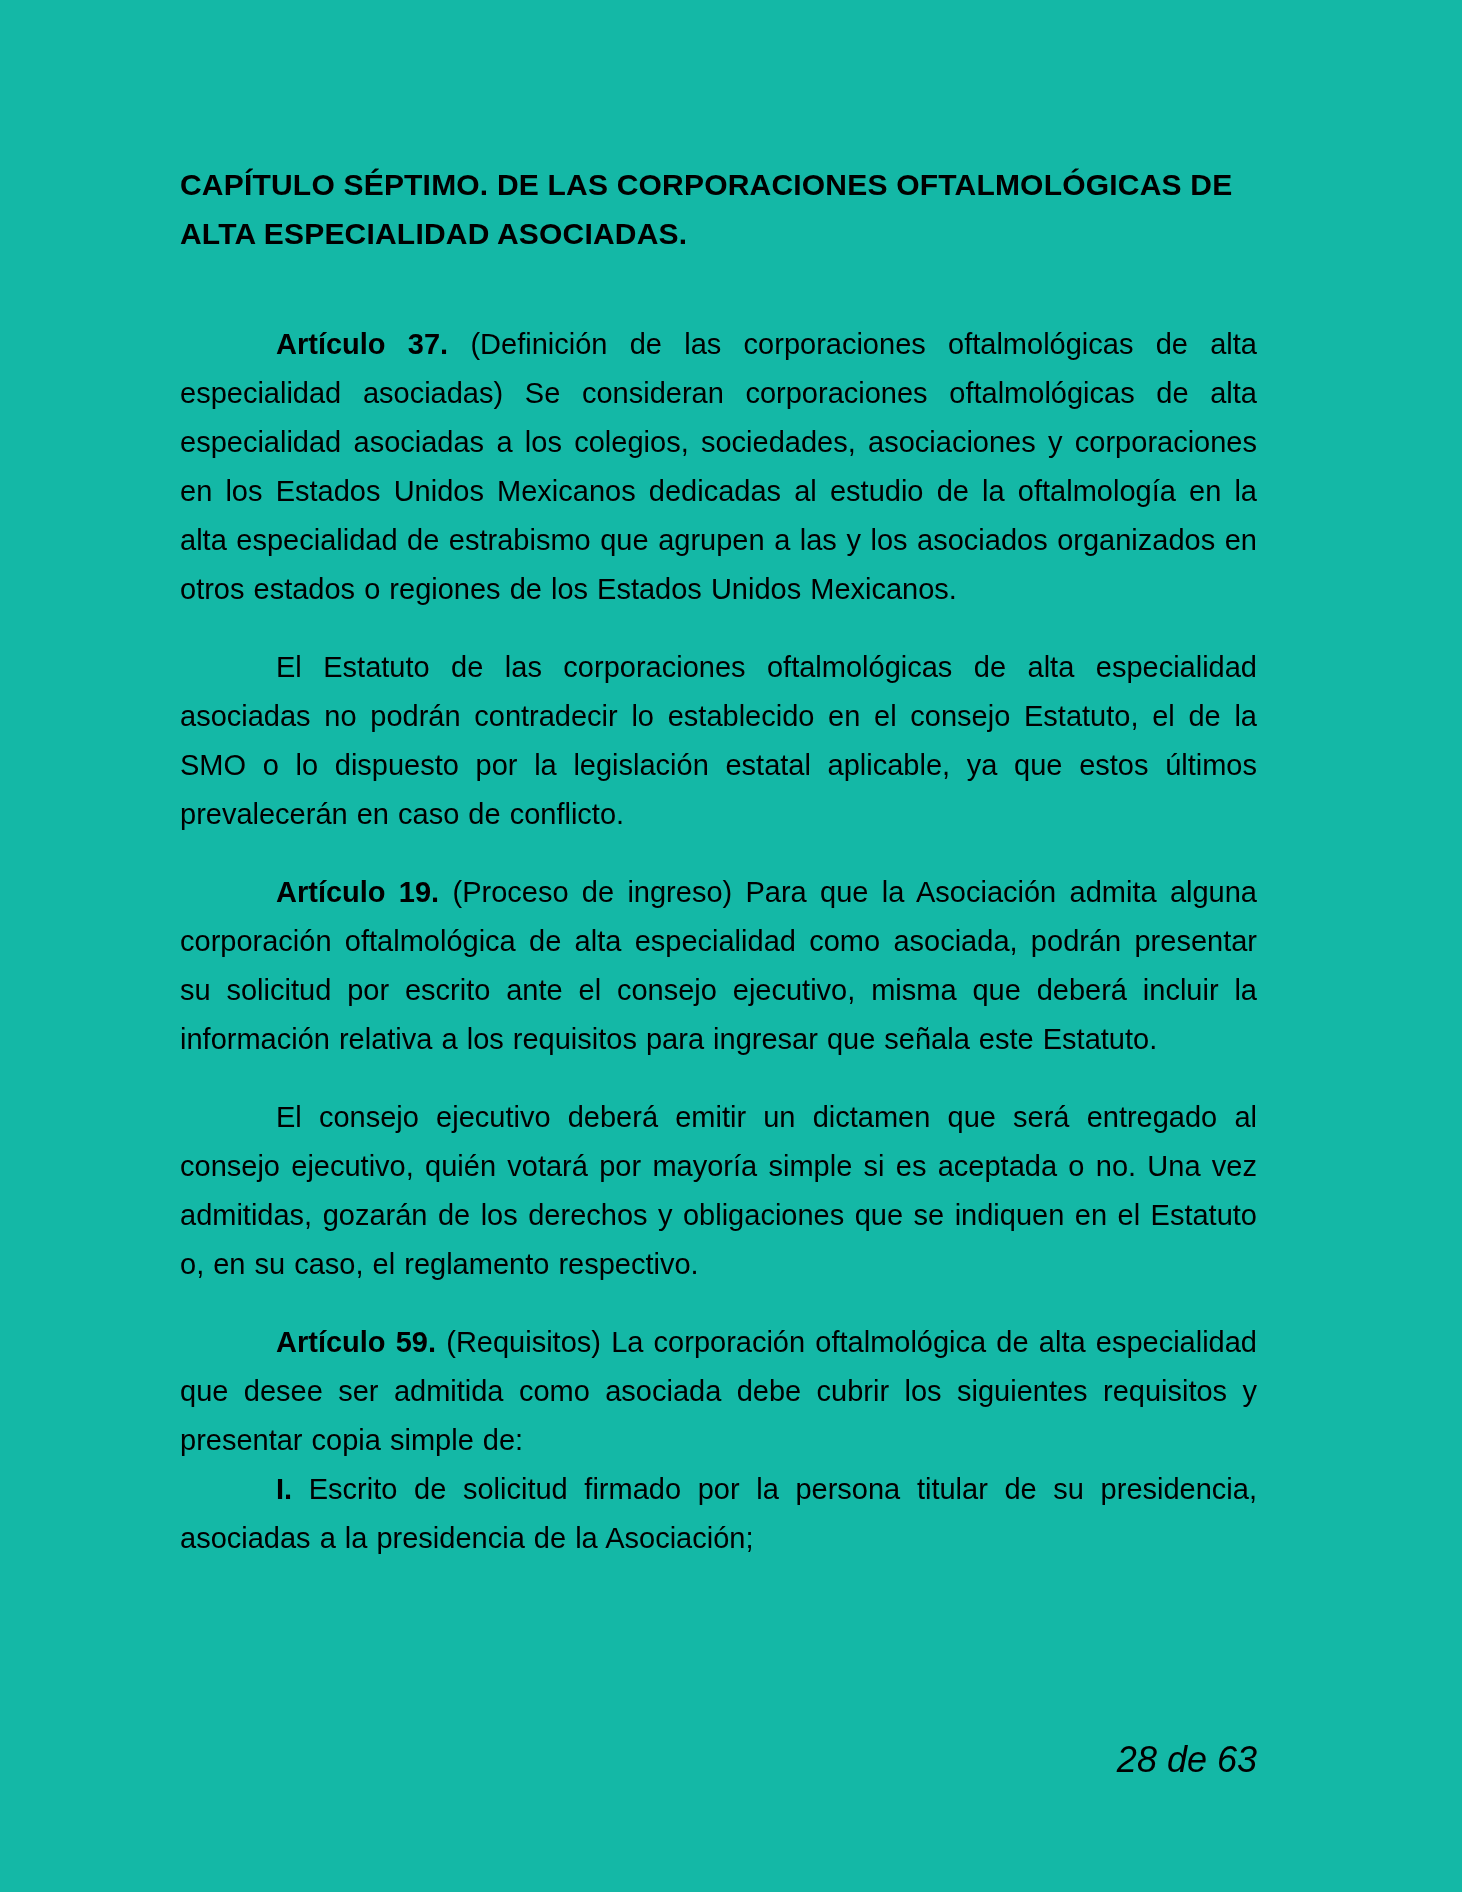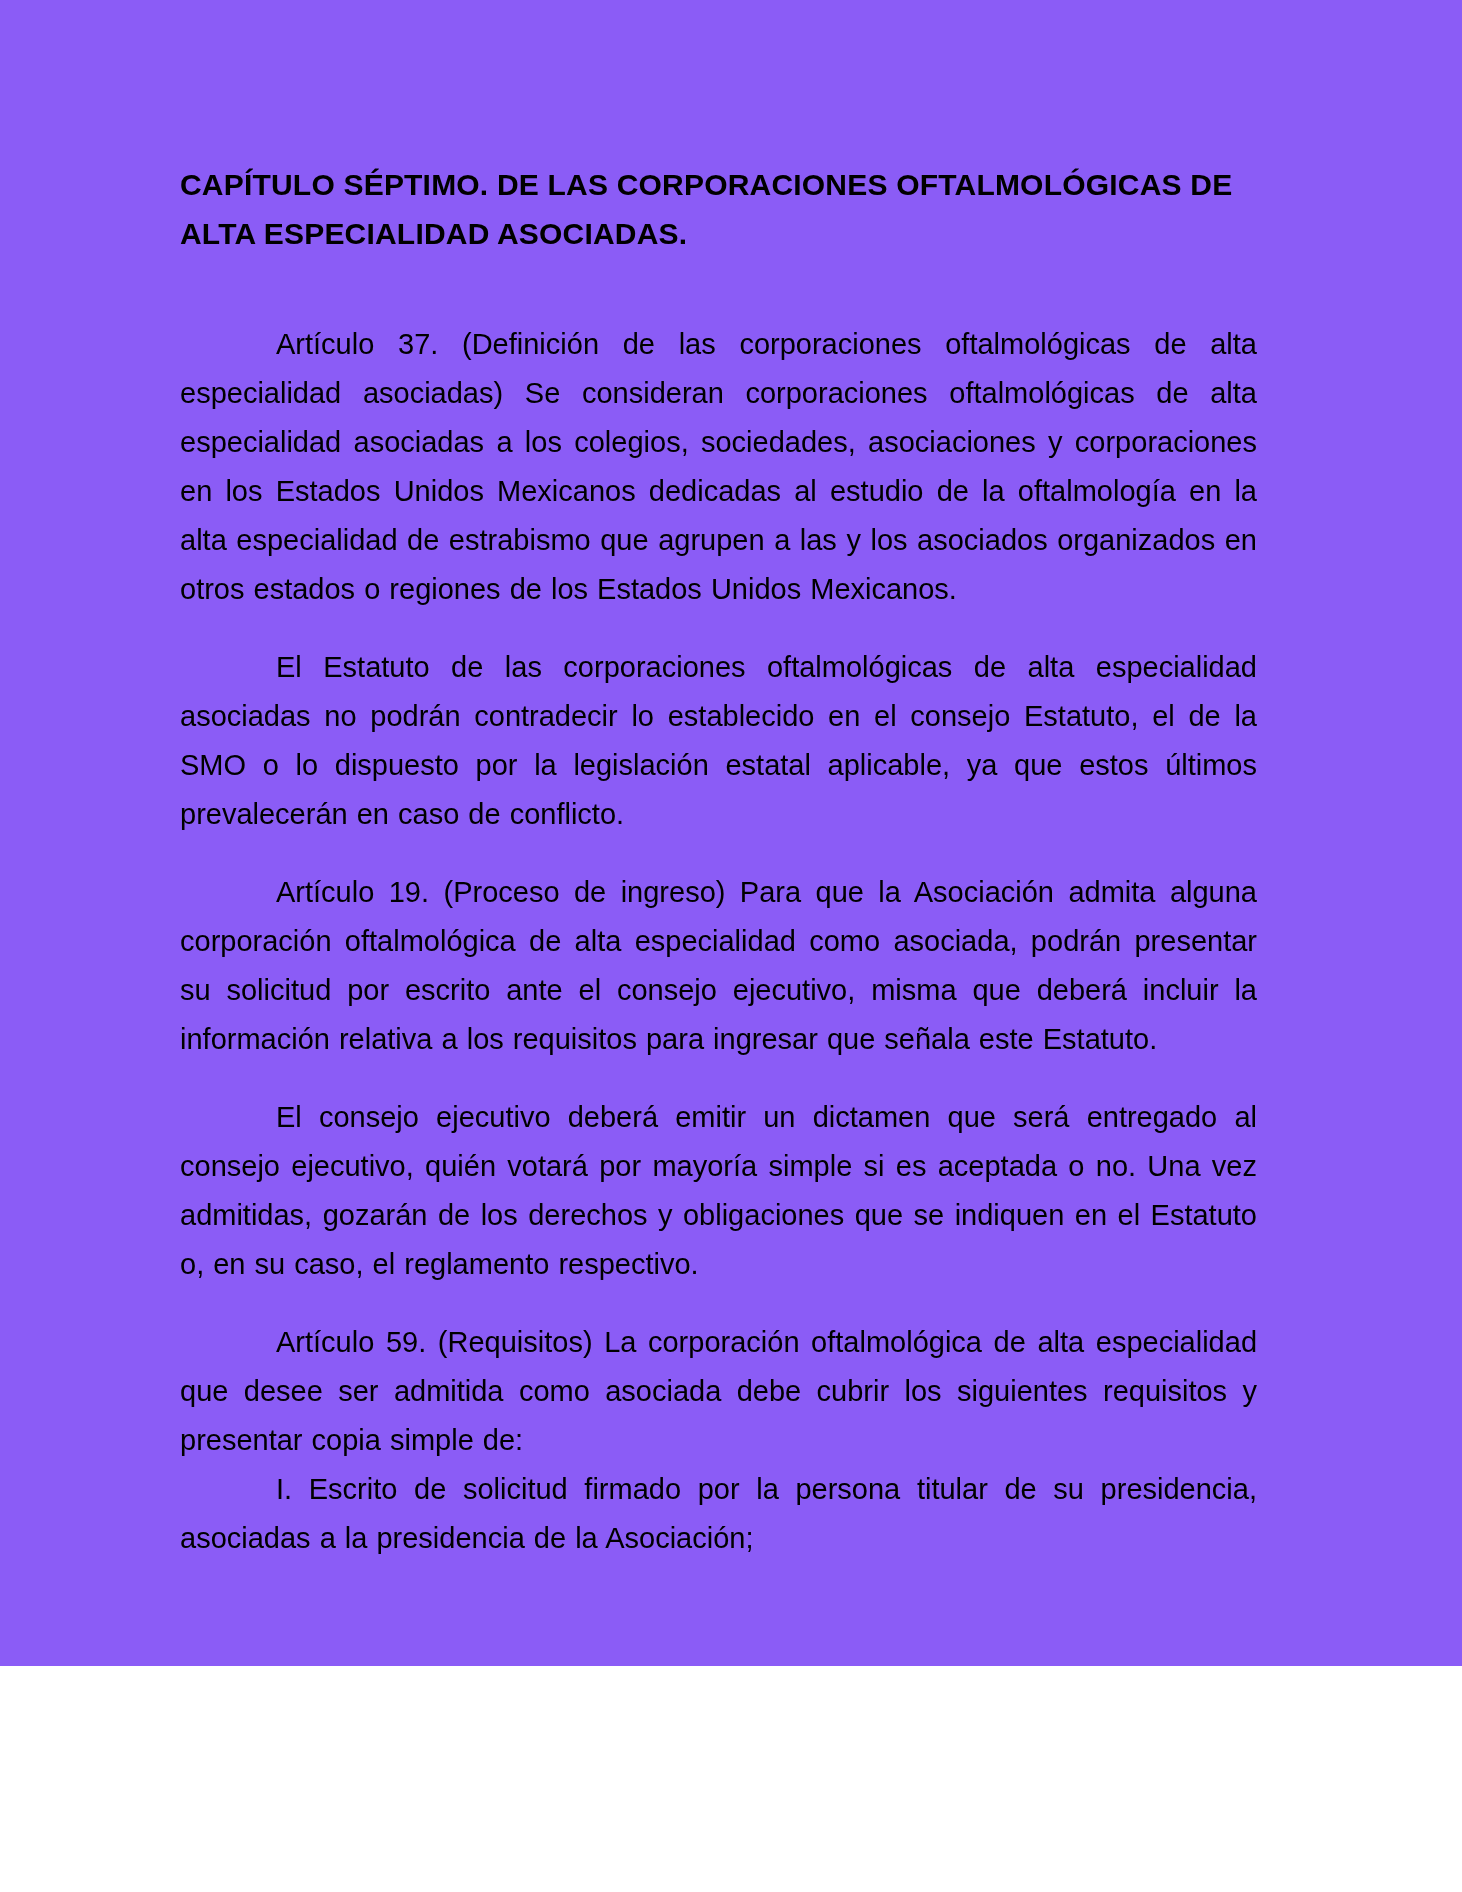--- a/index.html
+++ b/index.html
@@ -1,21 +1,21 @@
 <!DOCTYPE html>
 <html><head>
 <meta charset="utf-8">
 <style>
   * { box-sizing: border-box; }
   html, body { margin: 0; padding: 0; background: #ffffff; }
   .page {
     position: relative;
     width: 1462px;
-    height: 1666px;
-    background: #8b5cf6;
+    height: 1892px;
+    background: #14b8a6;
     color: #000000;
     font-family: "Liberation Sans", sans-serif;
     overflow: hidden;
   }
   .content {
     position: absolute;
     left: 180px;
     top: 160px;
     width: 1077px;
   }
@@ -29,21 +29,21 @@
   .doc-title .line { display: block; }
   .para {
     font-size: 29px;
     line-height: 49px;
     text-align: justify;
     text-indent: 96px;
     margin: 0 0 29px 0;
     word-spacing: 1px;
   }
   .para.tight { margin-bottom: 0; }
-  .lead { font-weight: normal; }
+  .lead { font-weight: bold; }
   .page-footer {
     position: absolute;
     top: 1735px;
     right: 205px;
     font-size: 36px;
     font-style: italic;
     line-height: 49px;
   }
 </style>
 </head>

